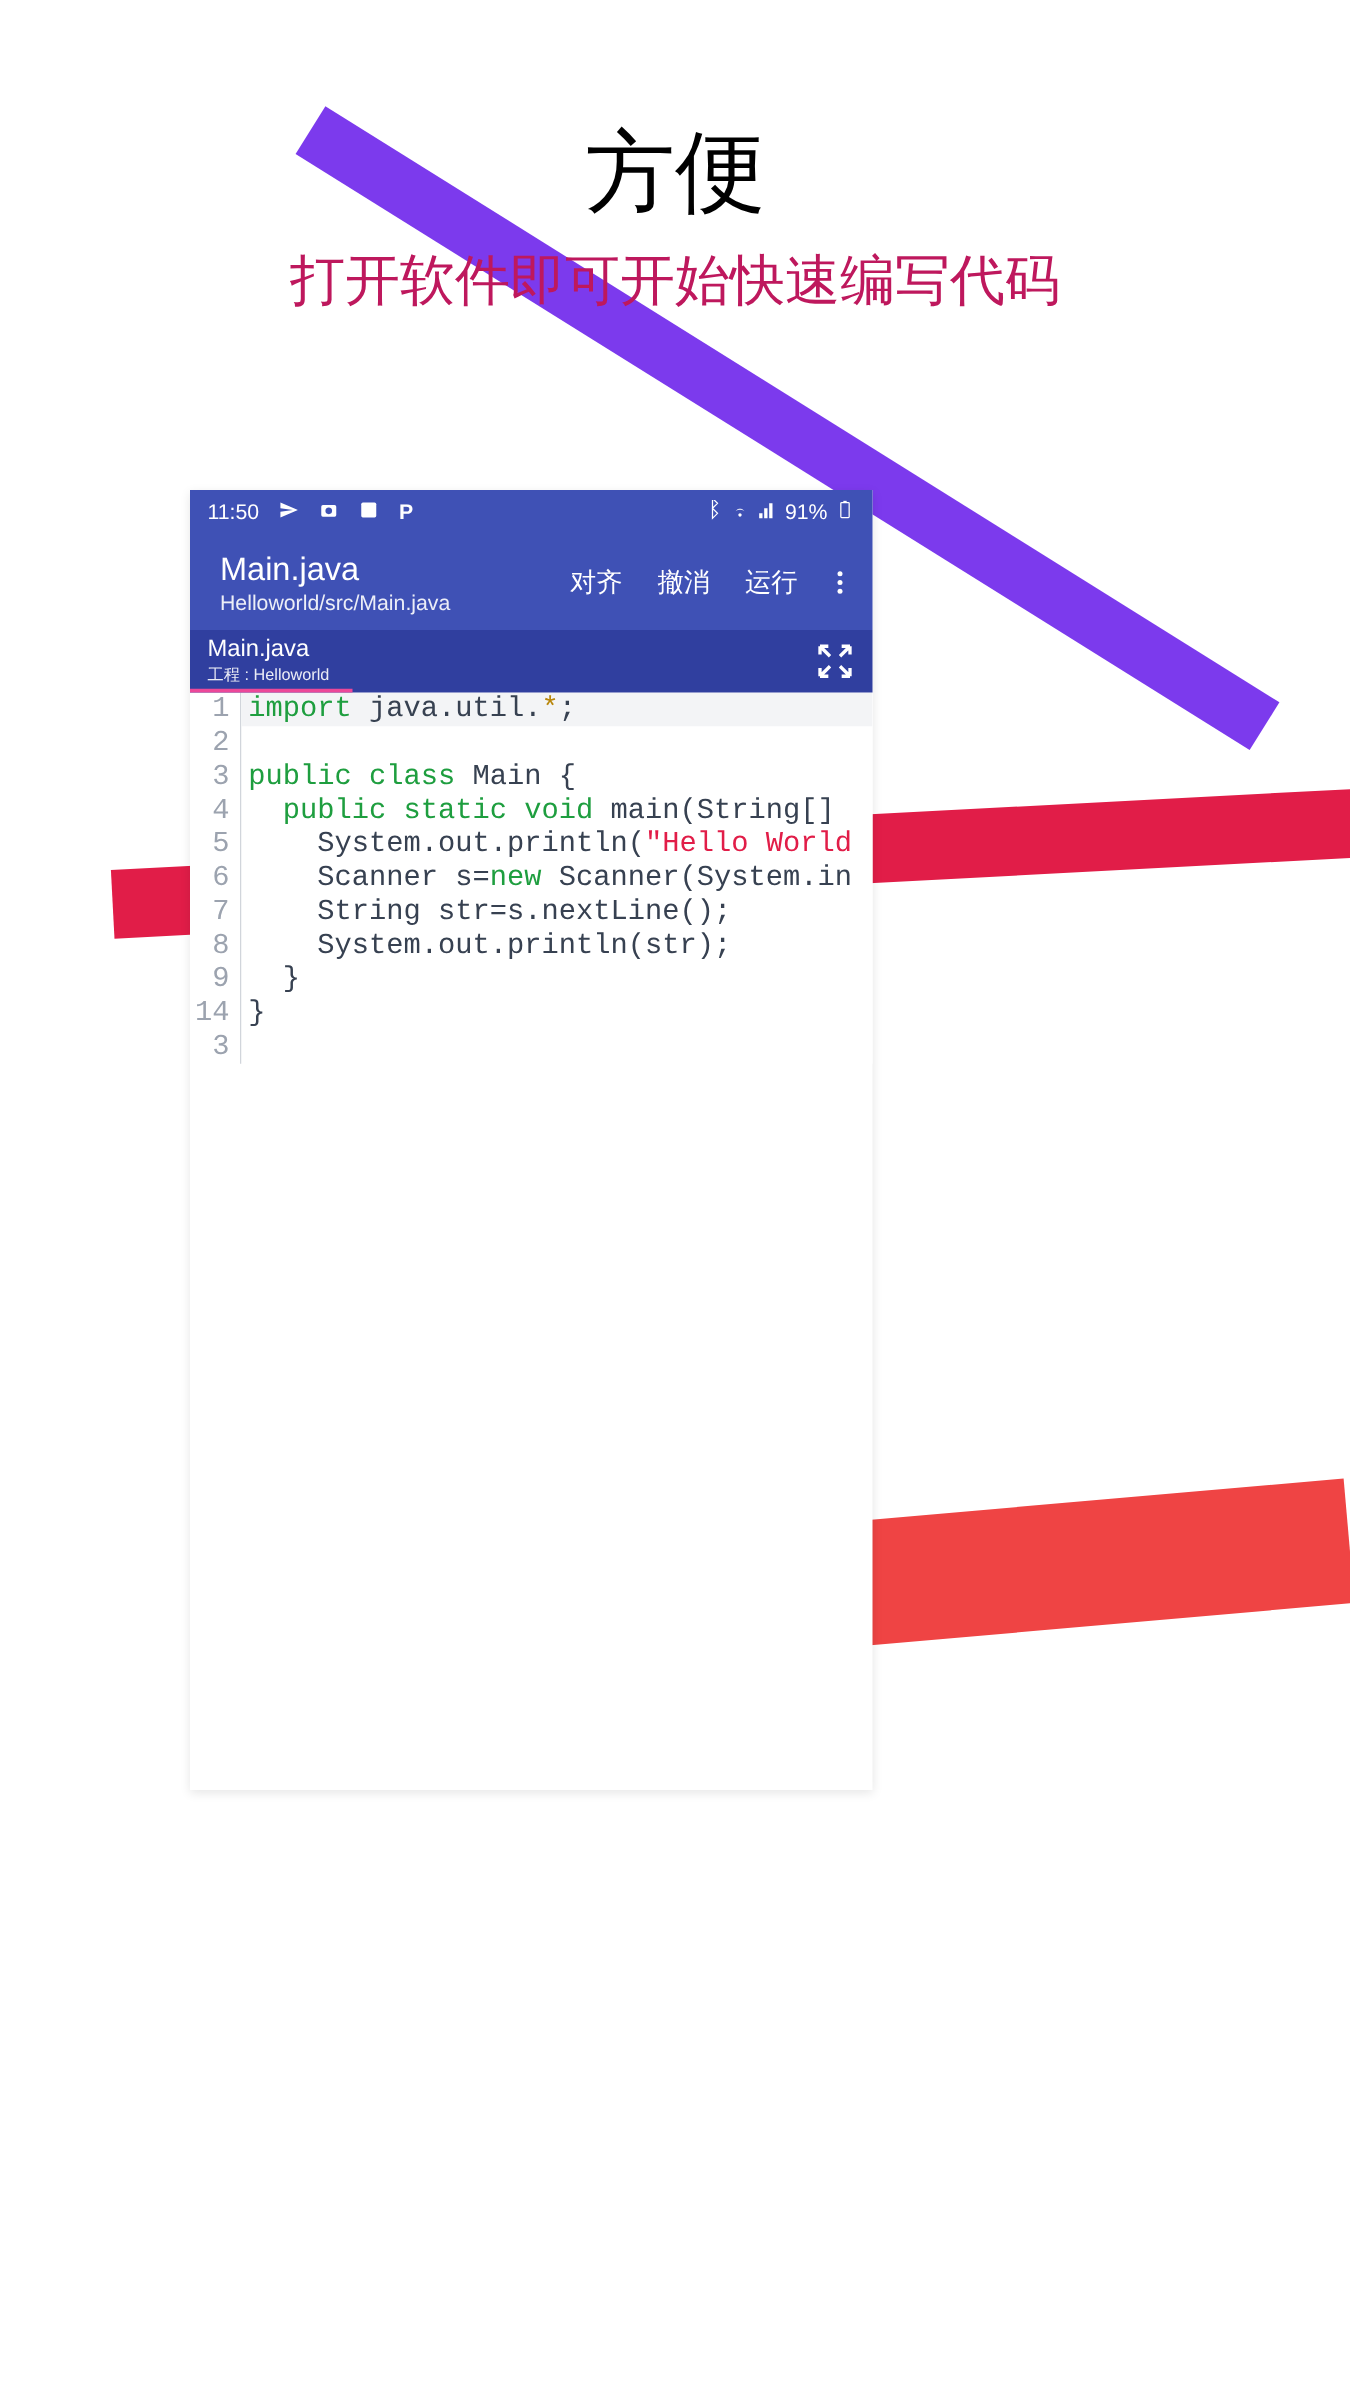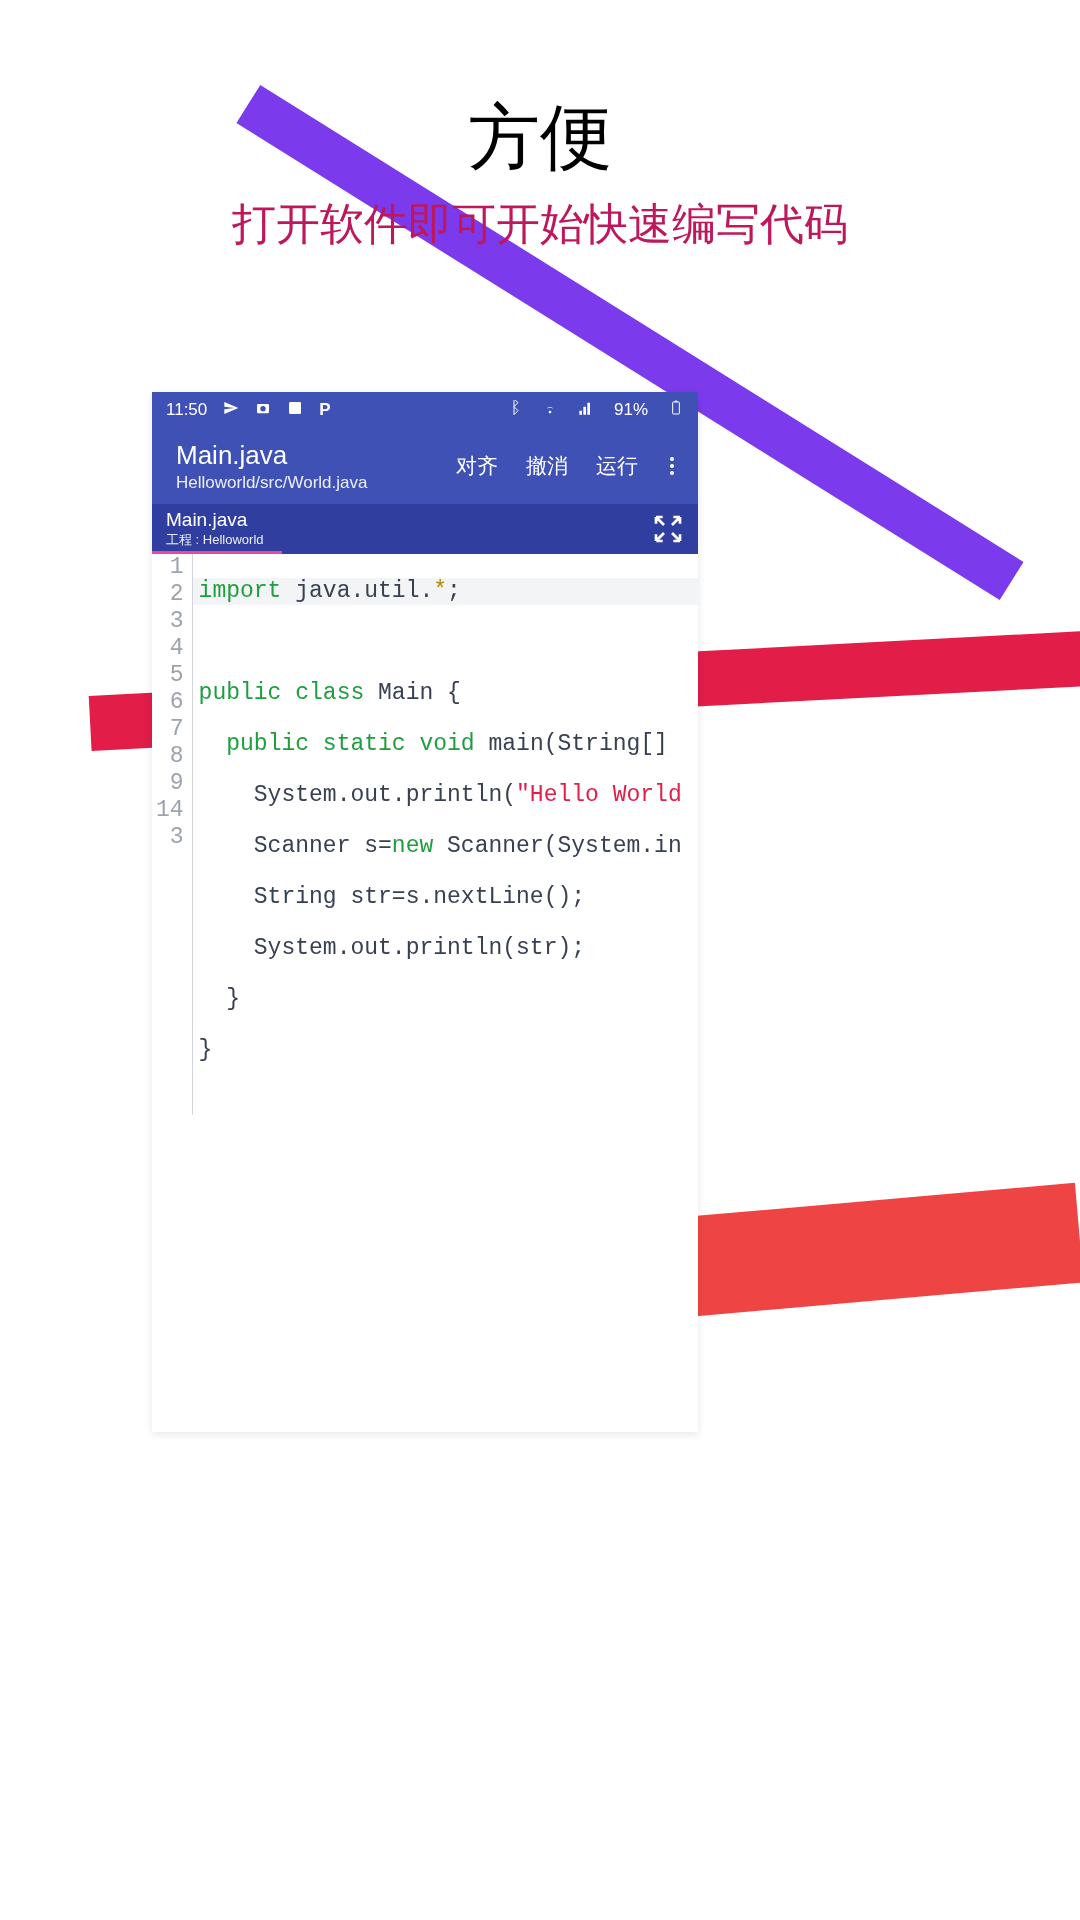--- a/index.html
+++ b/index.html
@@ -79,21 +79,21 @@
   height: 36px;
   background: #3f51b5;
   color: #fff;
   display: flex;
   align-items: center;
   justify-content: space-between;
   padding: 0 14px;
   font-size: 17px;
 }
 .statusbar-left { display: flex; align-items: center; gap: 16px; }
-.statusbar-right { display: flex; align-items: center; gap: 20px; }
+.statusbar-right { display: flex; align-items: center; gap: 6px; }
 .statusbar svg { width: 16px; height: 16px; fill: #fff; }
 .appbar {
   height: 76px;
   background: #3f51b5;
   color: #fff;
   display: flex;
   align-items: center;
   padding: 0 20px 0 24px;
 }
 .appbar-titles { flex: 1; }
@@ -140,21 +140,21 @@
   border-right: 1px solid #d1d5db;
   user-select: none;
 }
 .gutter div { height: 27px; }
 .code {
   flex: 1;
   white-space: pre;
   color: #374151;
   overflow: hidden;
 }
-.code div { height: 27px; padding-left: 6px; margin-top: 24px; }
+.code div { height: 27px; padding-left: 6px; }
 .code div.current { background: #f3f4f6; }
 .kw { color: #1e9e3f; }
 .str { color: #e11d48; }
 .sym { color: #b8860b; }
 </style>
 </head>
 <body>
 
 <div class="stripe stripe-purple"></div>
 <div class="stripe stripe-pink"></div>
@@ -194,21 +194,21 @@
       <span><svg viewBox="0 0 24 24">
             <rect x="7" y="3" width="10" height="18" rx="1" fill="none" stroke="#fff" stroke-width="1.5"></rect>
             <rect x="10" y="1" width="4" height="2"></rect>
           </svg></span>
     </div>
   </div>
 
   <div class="appbar">
     <div class="appbar-titles">
       <div class="appbar-title">Main.java</div>
-      <div class="appbar-path">Helloworld/src/World.java</div>
+      <div class="appbar-path">Helloworld/src/Main.java</div>
     </div>
     <div class="appbar-actions">
       <span>对齐</span>
       <span>撤消</span>
       <span>运行</span>
       <span class="appbar-more">
           <span></span>
           <span></span>
           <span></span>
         </span>

